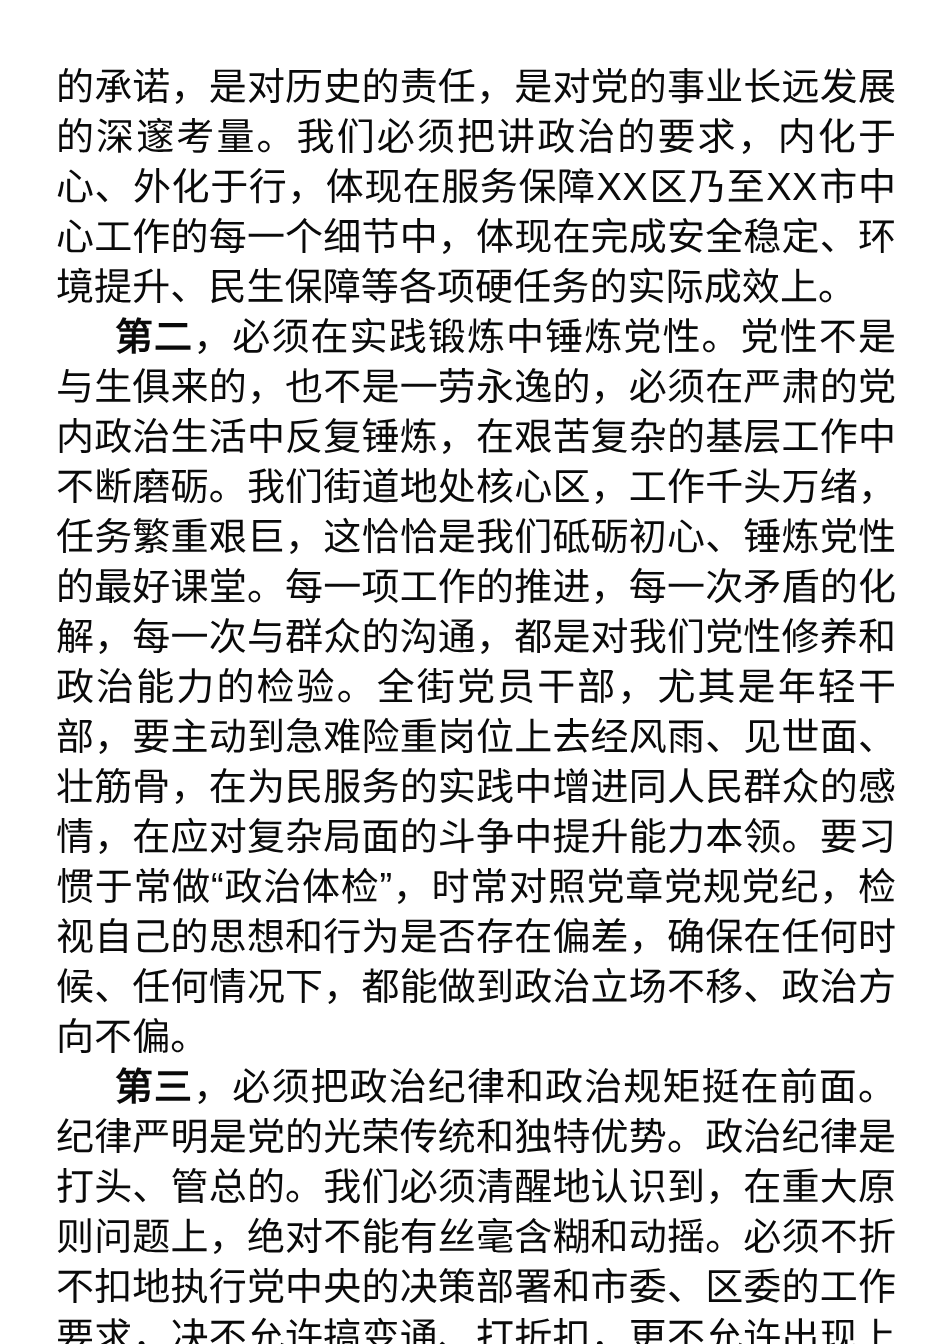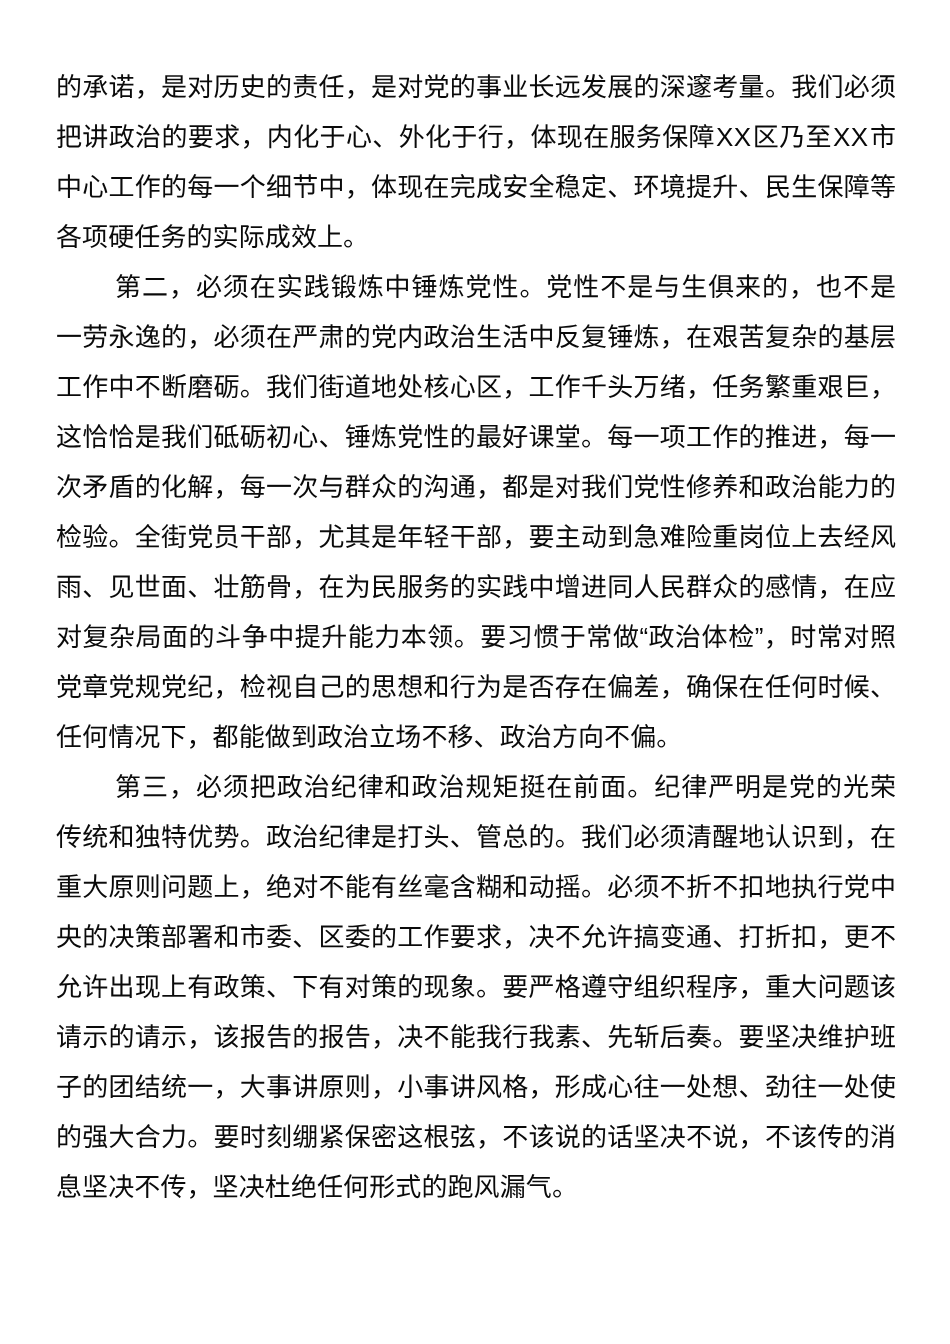--- a/index.html
+++ b/index.html
@@ -21,35 +21,35 @@
   }
   .doc-body {
     position: absolute;
     left: 56px;
     top: 62px;
     width: 840px;
   }
   p.para {
     margin: 0;
     padding: 0;
-    font-size: 26px;
+    font-size: 38px;
     line-height: 50px;
     color: #0a0a0a;
     text-align: justify;
     text-justify: inter-ideograph;
     letter-spacing: 0.1px;
     font-weight: 400;
     text-indent: 0;
     word-break: break-all;
   }
   p.para.indent {
     text-indent: 59px;
   }
   .lead {
-    font-weight: 400;
+    font-weight: 700;
   }
   .latin {
     font-family: "Liberation Sans", "DejaVu Sans", sans-serif;
     letter-spacing: 0.5px;
     padding: 0 1px;
   }
 </style>
 </head>
 <body>
 

